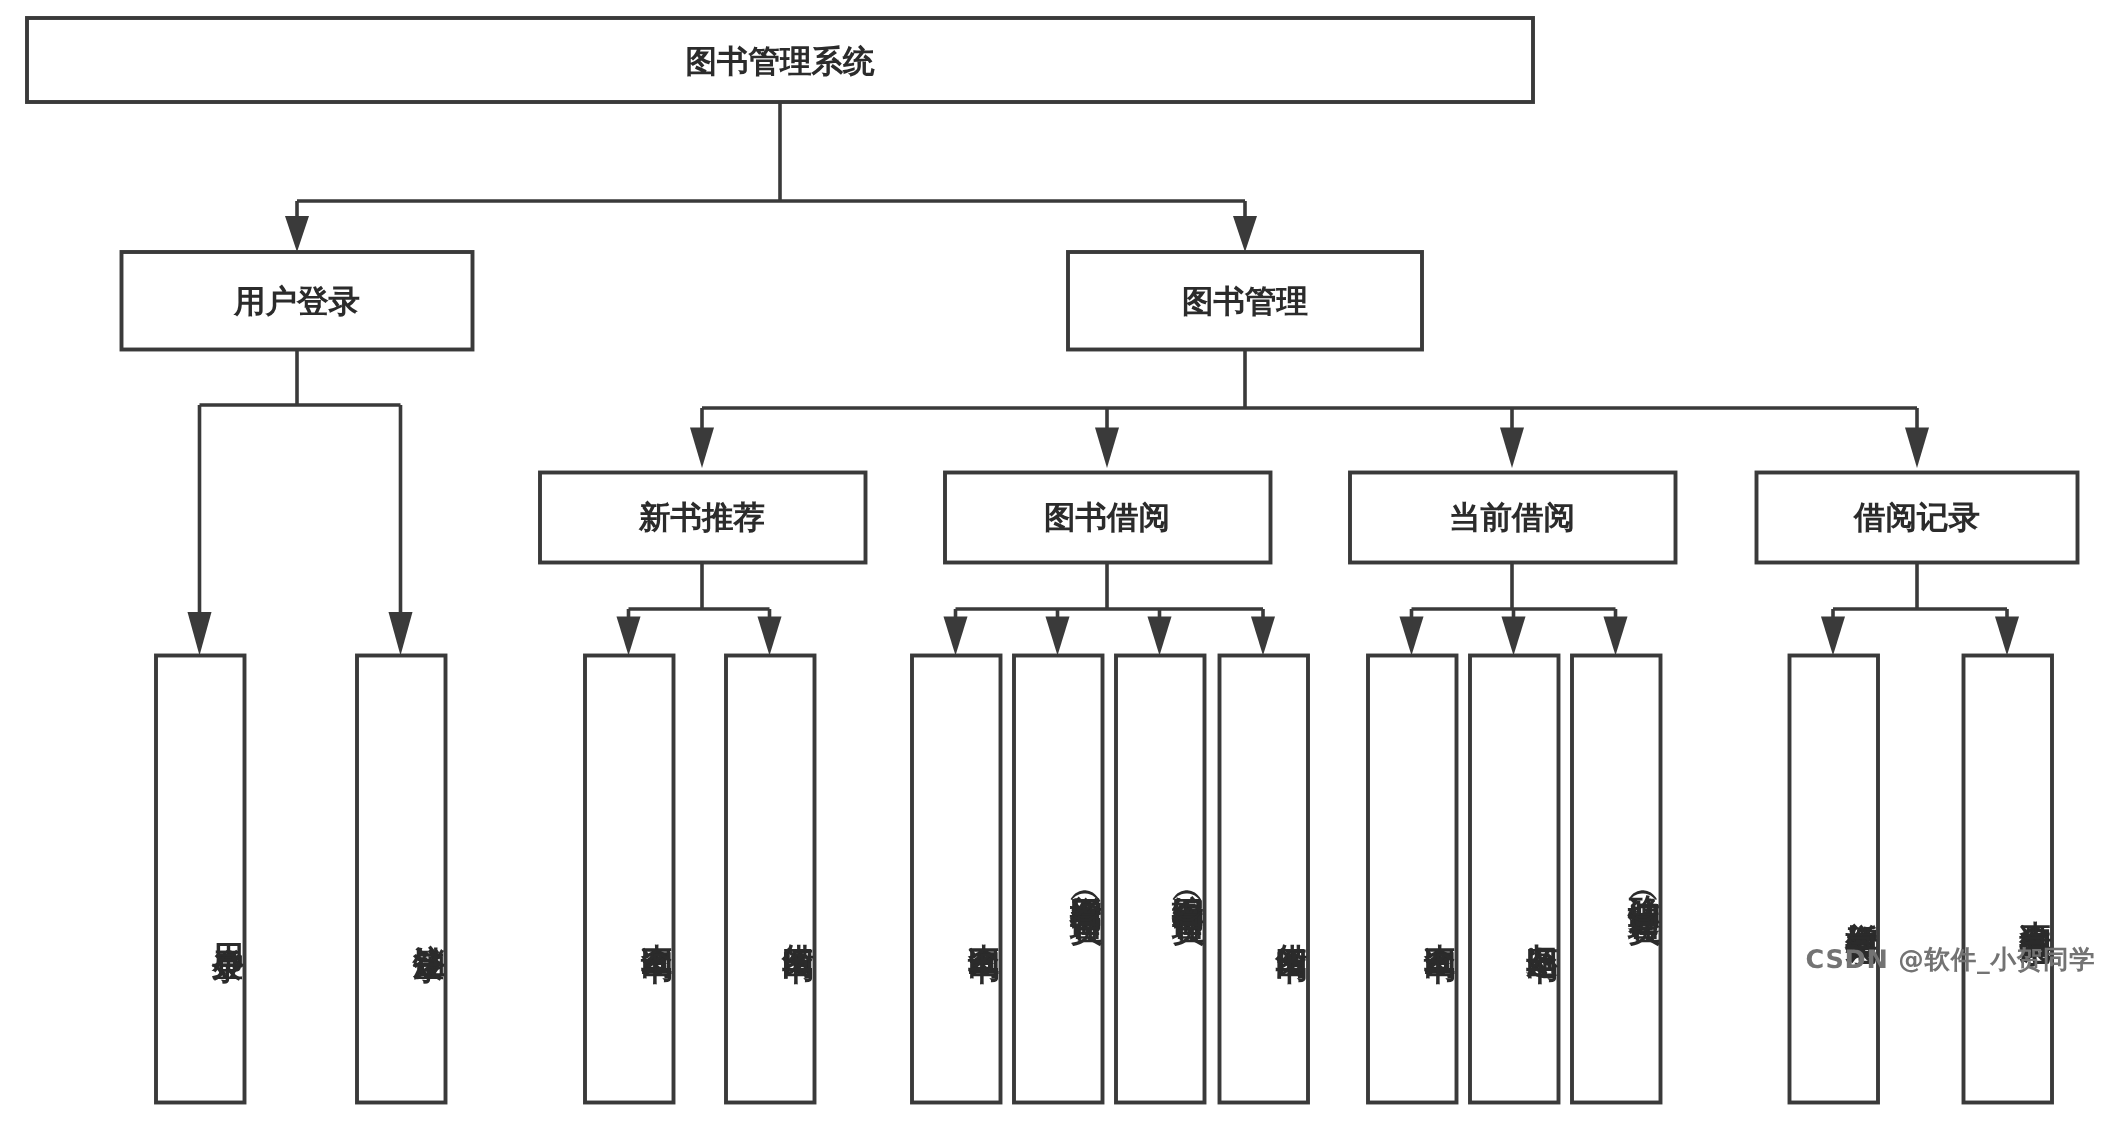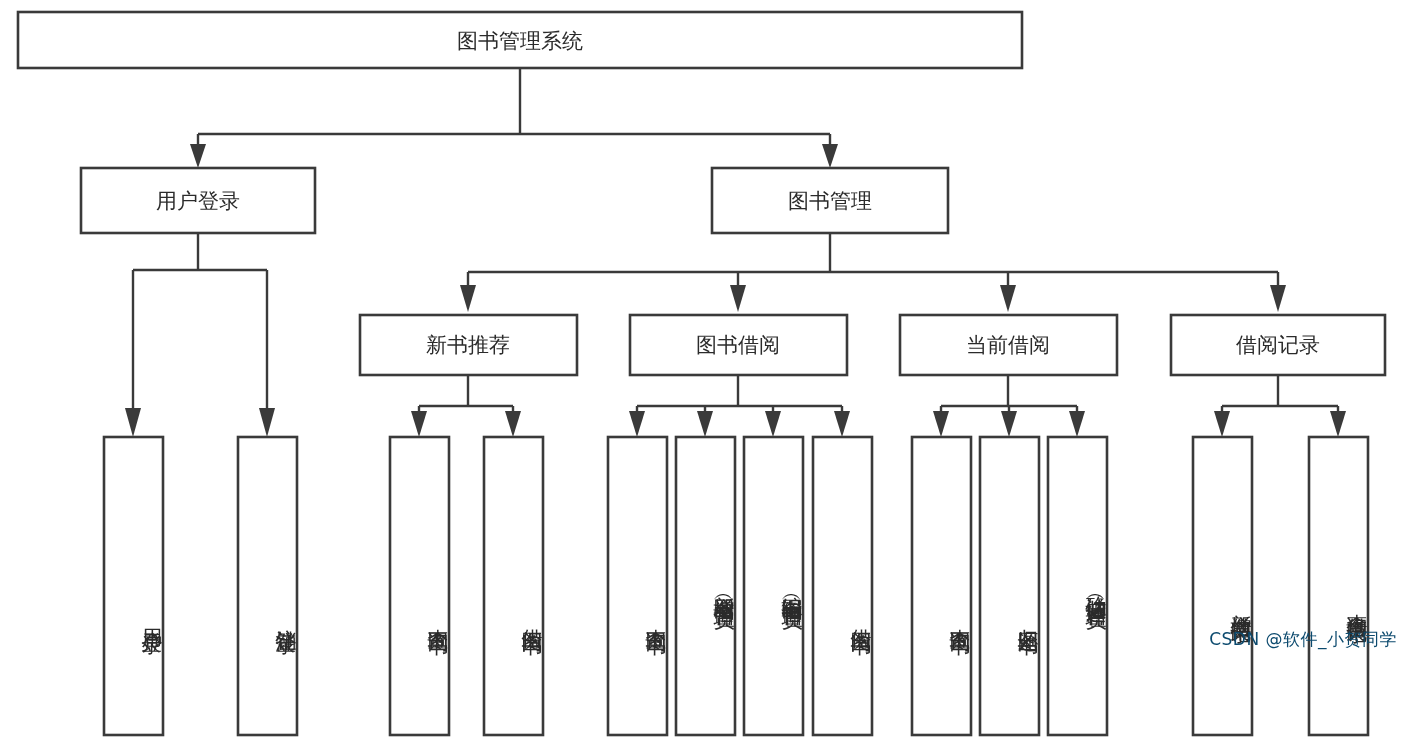--- a/index.html
+++ b/index.html
@@ -12,20 +12,21 @@
     width: 1405px;
     height: 747px;
     overflow: hidden;
     font-family: "DejaVu Sans", "Liberation Sans", sans-serif;
   }
   #diagram-root {
     position: relative;
     width: 1405px;
     height: 657px;
     background: #ffffff;
+    font-weight: bold;
   }
   svg#flowchart {
     position: absolute;
     top: 0;
     left: 0;
     width: 1405px;
     height: 747px;
     display: block;
   }
   .node-box {
@@ -72,21 +73,21 @@
     align-items: flex-start;
     justify-content: center;
     pointer-events: none;
   }
   .watermark {
     position: absolute;
     right: 8px;
     bottom: 6px;
     font-family: "DejaVu Sans", "Liberation Sans", sans-serif;
     font-size: 17px;
-    color: #0c4a6e;
+    color: #737373;
     white-space: nowrap;
     letter-spacing: 0.5px;
   }
 </style>
 </head>
 <body>
 
 <div id="diagram-root">
 
   <svg id="flowchart" viewBox="0 0 1405 747">

